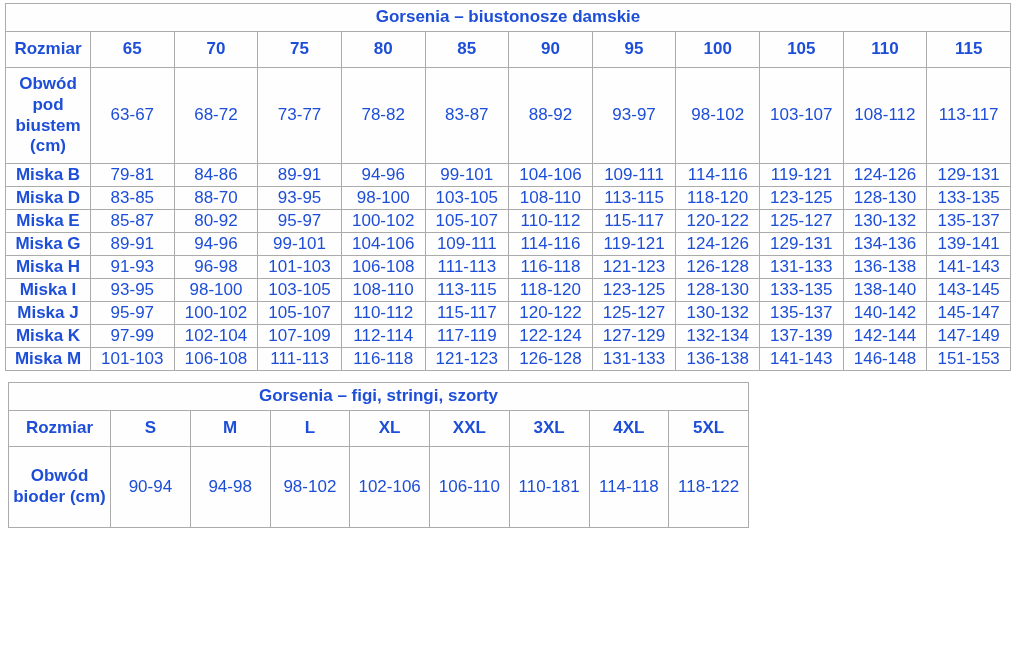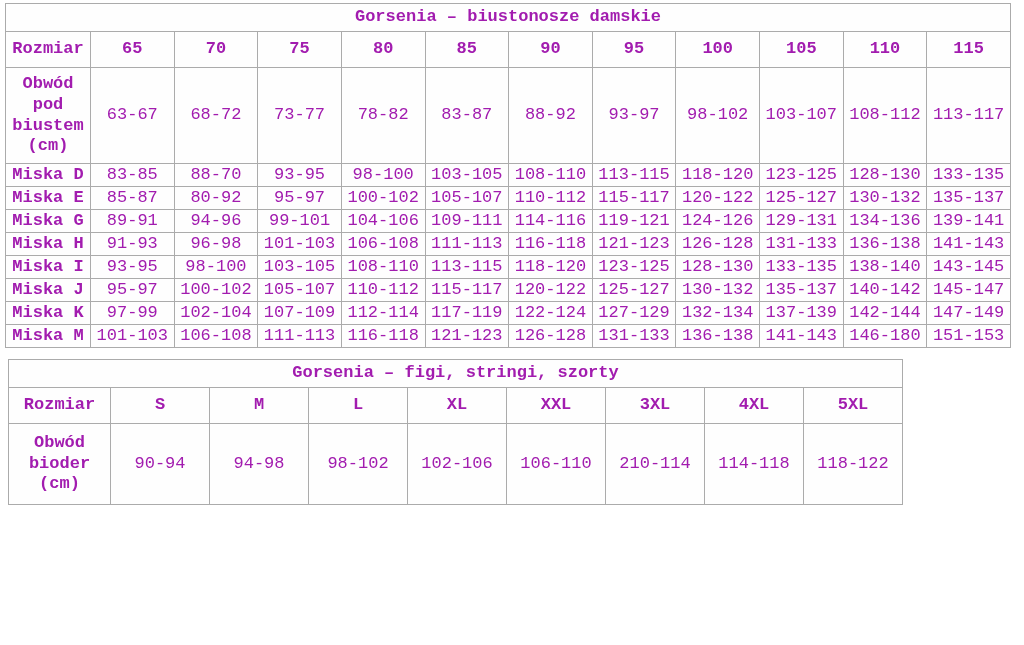--- a/index.html
+++ b/index.html
@@ -4,22 +4,22 @@
 <style>
   html, body {
     margin: 0;
     padding: 0;
     background: #ffffff;
     width: 1024px;
     height: 645px;
     overflow: hidden;
   }
   .page {
-    font-family: Liberation Mono, monospace;
-    color: #a21caf;
+    font-family: Liberation Sans, sans-serif;
+    color: #1d4ed8;
   }
   table {
     border-collapse: collapse;
     table-layout: fixed;
     background: #fefefe;
   }
   td, th {
     border: 1px solid #ababab;
     text-align: center;
     vertical-align: middle;
@@ -28,21 +28,21 @@
     line-height: 1.22;
     overflow: hidden;
   }
   th { font-weight: bold; }
 
   
   .t1 { width: 1006px; margin: 3px 0 0 5px; }
   .t1 col.c-label { width: 85px; }
 
   
-  .t2 { width: 895px; margin: 11px 0 0 8px; }
+  .t2 { width: 741px; margin: 11px 0 0 8px; }
   .t2 col.c-label { width: 102px; }
 
   tr.title-row td {
     height: 27px;
     font-weight: bold;
     font-size: 17px;
   }
   tr.size-row th { height: 35px; }
   .t1 tr.measure-row td { height: 95px; }
   .t2 tr.measure-row td { height: 80px; }
@@ -97,20 +97,34 @@
           <td>78-82</td>
           <td>83-87</td>
           <td>88-92</td>
           <td>93-97</td>
           <td>98-102</td>
           <td>103-107</td>
           <td>108-112</td>
           <td>113-117</td>
         </tr>
         <tr class="cup-row">
+          <td class="row-label">Miska B</td>
+          <td>79-81</td>
+          <td>84-86</td>
+          <td>89-91</td>
+          <td>94-96</td>
+          <td>99-101</td>
+          <td>104-106</td>
+          <td>109-111</td>
+          <td>114-116</td>
+          <td>119-121</td>
+          <td>124-126</td>
+          <td>129-131</td>
+        </tr>
+        <tr class="cup-row">
           <td class="row-label">Miska D</td>
           <td>83-85</td>
           <td>88-70</td>
           <td>93-95</td>
           <td>98-100</td>
           <td>103-105</td>
           <td>108-110</td>
           <td>113-115</td>
           <td>118-120</td>
           <td>123-125</td>
@@ -205,21 +219,21 @@
           <td class="row-label">Miska M</td>
           <td>101-103</td>
           <td>106-108</td>
           <td>111-113</td>
           <td>116-118</td>
           <td>121-123</td>
           <td>126-128</td>
           <td>131-133</td>
           <td>136-138</td>
           <td>141-143</td>
-          <td>146-180</td>
+          <td>146-148</td>
           <td>151-153</td>
         </tr>
       </tbody>
   </table>
 
   <table class="t2">
     <colgroup id="panty-cols">
         <col class="c-label">
         <col>
         <col>
@@ -245,20 +259,20 @@
           <th>4XL</th>
           <th>5XL</th>
         </tr>
       <tr class="measure-row" id="panty-measure-row">
         <td class="row-label">Obwód bioder (cm)</td>
       <td>90-94</td>
           <td>94-98</td>
           <td>98-102</td>
           <td>102-106</td>
           <td>106-110</td>
-          <td>210-114</td>
+          <td>110-181</td>
           <td>114-118</td>
           <td>118-122</td>
         </tr>
     </tbody>
   </table>
 
 </div>
 
 </body></html>

